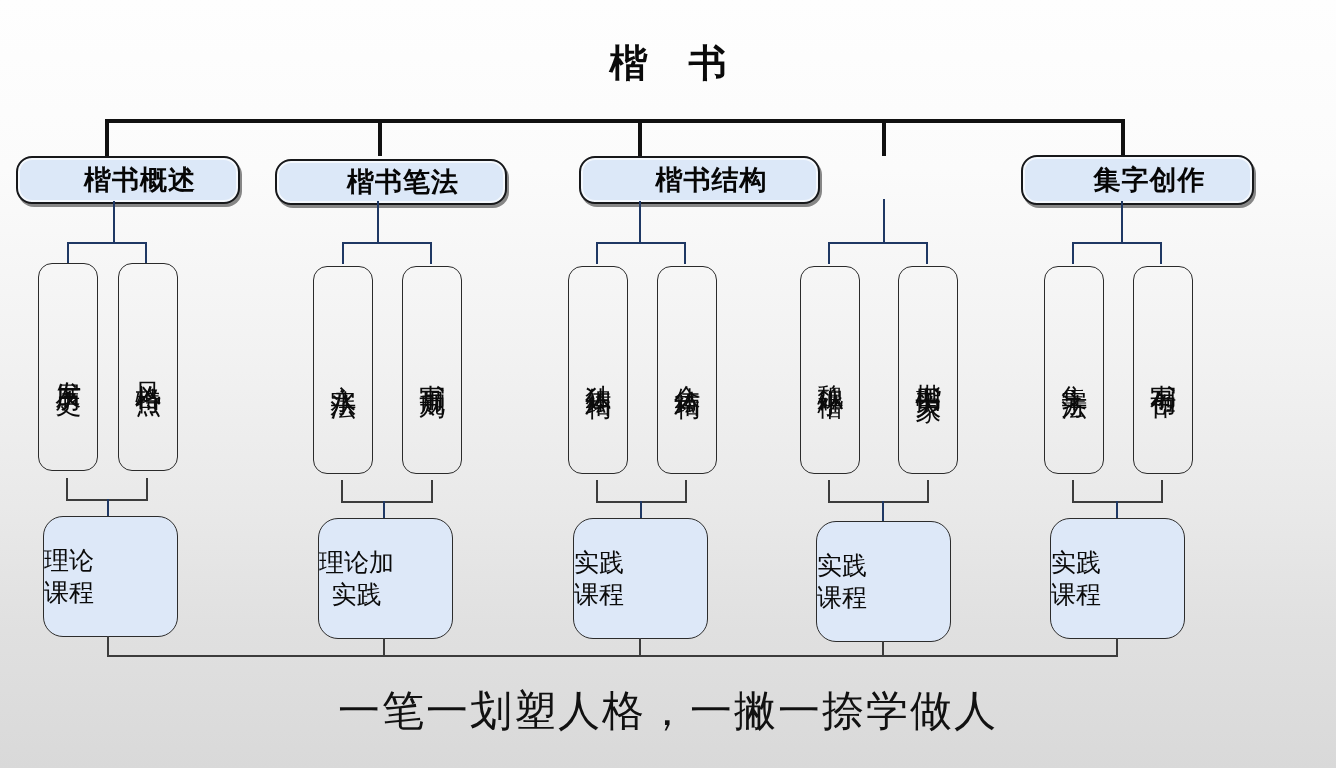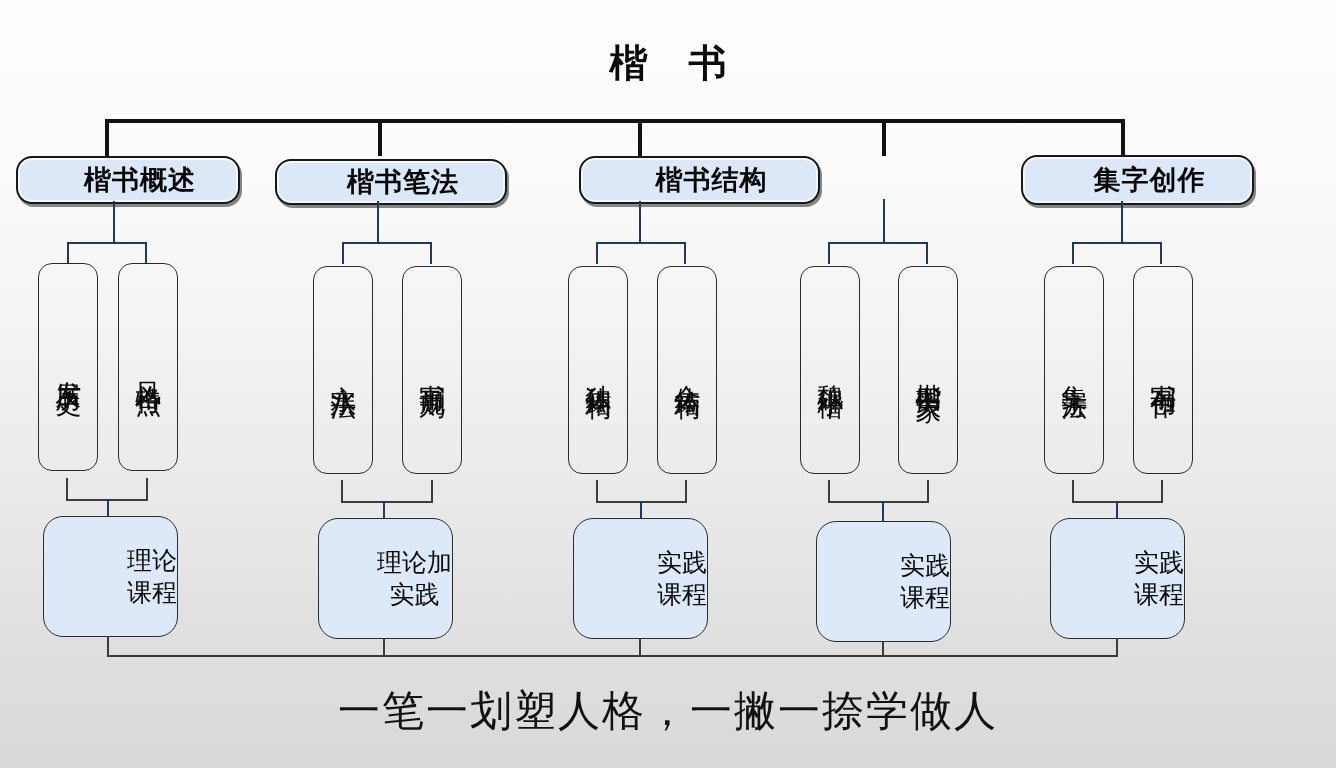--- a/index.html
+++ b/index.html
@@ -46,21 +46,21 @@
     writing-mode:vertical-rl;text-orientation:upright;
     letter-spacing:3px;
   }
 
   
   .cbox{
     position:absolute;
     background:#DDE8F8;
     border:1.8px solid #2C2C2C;
     border-radius:20px;
-    display:flex;align-items:center;justify-content:flex-end;
+    display:flex;align-items:center;justify-content:flex-start;
     text-align:center;
     font-size:25px;color:#0B0B0B;line-height:1.28;
   }
 
   
   .tagline{
     position:absolute;left:0;top:683px;width:1336px;text-align:center;
     font-size:42px;color:#111;letter-spacing:2px;
   }
 </style>

